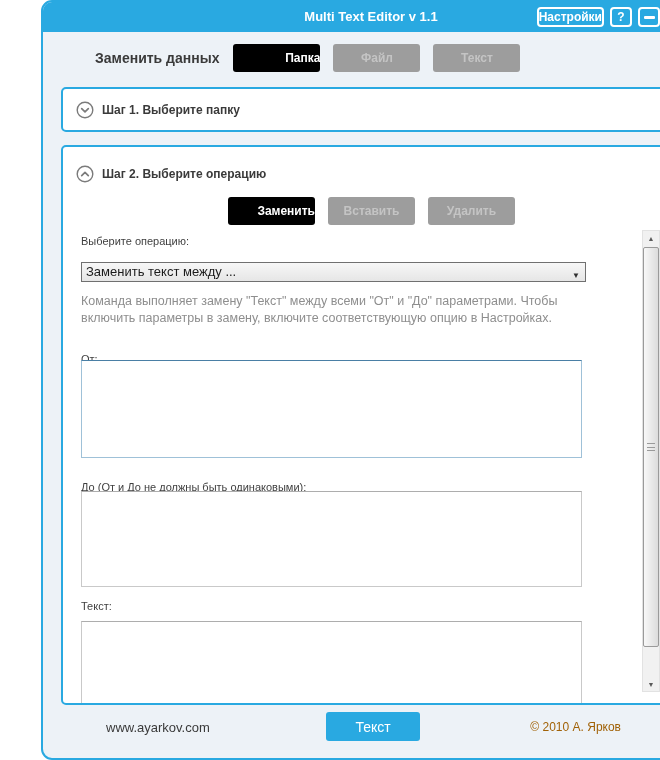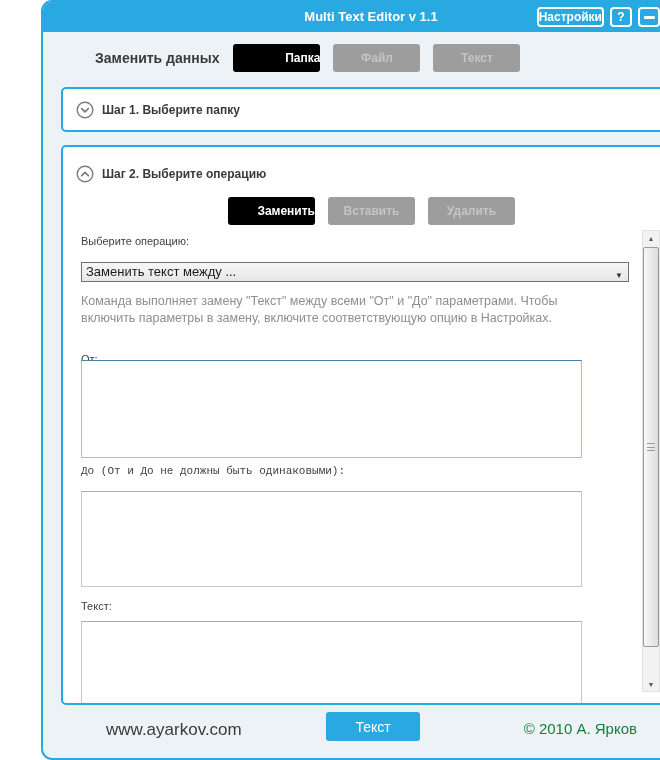--- a/index.html
+++ b/index.html
@@ -35,53 +35,53 @@
   .step2 { top:143px; height:560px; overflow:hidden; }
   .step-title { font-size:12px; font-weight:700; color:#3A3A3A; margin-left:8px; }
   .chev-icon { width:18px; height:18px; display:inline-flex; }
   .step2-header { position:absolute; top:18px; left:13px; display:flex; align-items:center; }
 
   .op-buttons { position:absolute; top:50px; left:165px; display:flex; }
 
   .op-label, .field-label { position:absolute; left:18px; font-size:11px; color:#3F3F3F; }
   .op-label { top:88px; }
 
-  .select-box { position:absolute; top:115px; left:18px; width:548px; height:20px;
+  .select-box { position:absolute; top:115px; left:18px; width:505px; height:20px;
     border:1px solid #707070; background:linear-gradient(#F7F7F7,#E6E6E6);
     font-size:13px; color:#1a1a1a; line-height:18px; padding-left:4px; cursor:pointer; }
   .select-arrow { position:absolute; right:5px; top:4px; font-size:8px; color:#303030; }
 
   .desc { position:absolute; top:146px; left:18px; width:530px;
     font-size:12.5px; line-height:17px; color:#8E8E8E; }
 
   .ta { position:absolute; left:18px; width:501px; background:#ffffff; resize:none;
     font-family:inherit; font-size:13px; color:#333; padding:3px 4px; outline:none; }
   .ta.blue { border:1px solid #9FC1D8; border-top:1px solid #4A7FA5; }
   .ta.gray { border:1px solid #C9C9C9; border-top:1px solid #ADADAD; }
   .lbl-ot { top:206px; } .ta-ot { top:213px; height:98px; }
-  .lbl-do { top:318px;font-family:Liberation Mono, monospace; } .ta-do { top:344px; height:96px; }
+  .lbl-do { top:334px; } .ta-do { top:344px; height:96px; }
   .lbl-text { top:453px; } .ta-text { top:474px; height:100px; }
 
   
   .scrollbar { position:absolute; top:83px; right:19px; width:18px; height:462px;
     background:#F1F1F1; border:1px solid #E2E2E2; }
   .sb-arrow { position:absolute; left:0; width:16px; height:14px; display:flex;
     align-items:center; justify-content:center; font-size:7px; color:#5A5A5A; cursor:pointer; }
   .sb-up { top:0; } .sb-down { bottom:0; }
   .sb-thumb { position:absolute; top:16px; left:0px; width:16px; height:400px;
     background:linear-gradient(to right,#F8F8F8,#DCDCDC); border:1px solid #9A9A9A;
     border-radius:2px; cursor:pointer; }
   .sb-grip { position:absolute; left:3px; right:3px; top:50%; margin-top:-4px; height:8px;
     border-top:1px solid #9A9A9A; border-bottom:1px solid #9A9A9A; }
   .sb-grip::after { content:""; position:absolute; left:0; right:0; top:3px; border-top:1px solid #9A9A9A; }
 
   
   .footer { position:absolute; left:0; right:0; bottom:0; height:57px; }
-  .footer .website { position:absolute; left:63px; top:19px; font-size:17px; color:#3A3A3A; }
-  .footer .copyright { position:absolute; right:62px; top:19px; font-size:15px; color:#15803d; }
+  .footer .website { position:absolute; left:63px; top:19px; font-size:13px; color:#3A3A3A; }
+  .footer .copyright { position:absolute; right:78px; top:19px; font-size:12px; color:#a16207; }
   .start-btn { position:absolute; left:283px; top:11px; width:94px; height:29px;
     background:#29A9E1; border:none; border-radius:3px; color:#ffffff;
     font-family:inherit; font-size:14px; cursor:pointer; }
 </style>
 </head>
 <body>
 
 <div class="window">
 
   <div class="titlebar">

